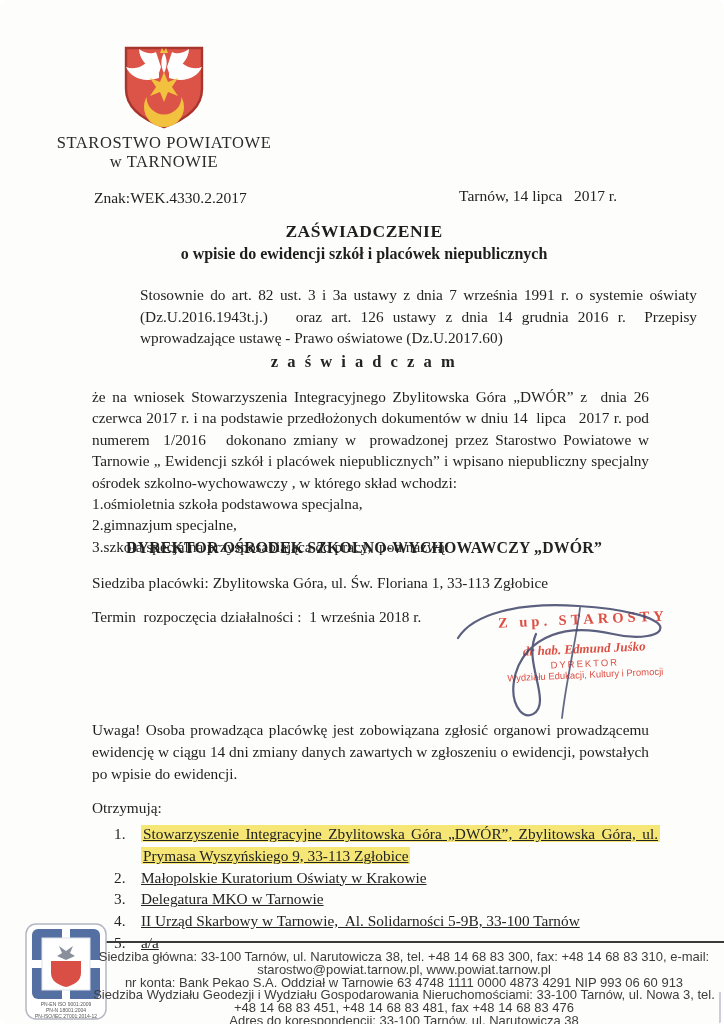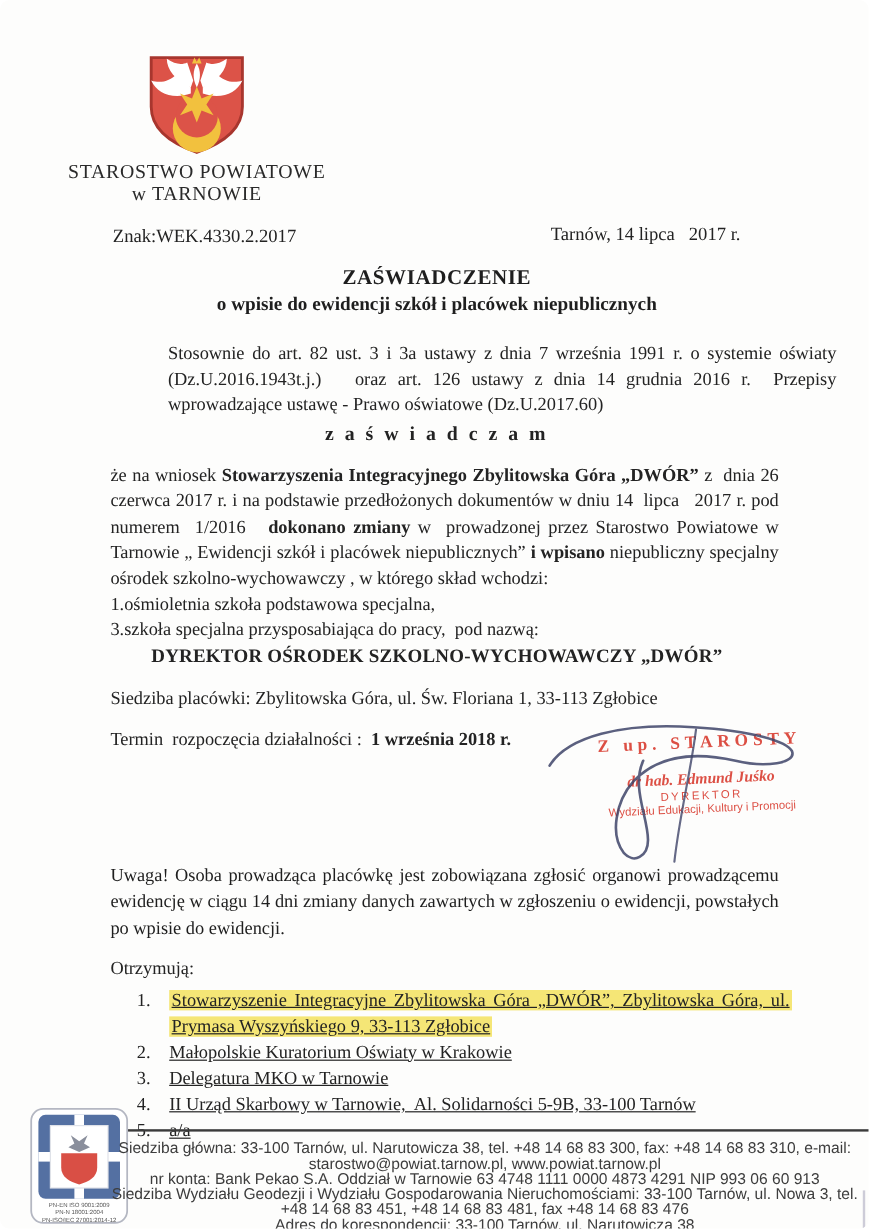--- a/index.html
+++ b/index.html
@@ -24,21 +24,21 @@
   .doc-title .t1 { font-size:17.5px; letter-spacing:0.5px; }
   .doc-title .t2 { font-size:16px; margin-top:3px; }
 
   .legal { left:92px; top:284px; width:557px; font-size:15.3px; line-height:21.6px; text-align:justify;margin-left:48px; }
 
   .certify { left:84px; top:352px; width:560px; text-align:center; font-weight:bold;
              font-size:16.5px; letter-spacing:2.5px; }
 
   .operative { left:92px; top:386px; width:557px; font-size:15.3px; line-height:21.4px; }
   .operative .just { text-align:justify; }
-  .b { font-weight:bold; }
+  .b { font-weight:normal; }
 
   .facility-name { left:84px; top:539px; width:560px; text-align:center;
                    font-weight:bold; font-size:15.8px; letter-spacing:0.2px; }
   .siedziba { left:92px; top:574px; font-size:15.3px; }
   .termin { left:92px; top:608px; font-size:15.3px; }
 
   
   .stamp { left:468px; top:611px; width:232px; text-align:center; color:#dc4f44;
            transform:rotate(-2.5deg); }
   .stamp .s1 { font-size:14.5px; font-weight:bold; letter-spacing:4px; }
@@ -101,20 +101,21 @@
     <div class="t2">o wpisie do ewidencji szkół i placówek niepublicznych</div>
   </div>
 
   <div class="abs legal">Stosownie do art. 82 ust. 3 i 3a ustawy z dnia 7 września 1991 r. o systemie oświaty (Dz.U.2016.1943t.j.)&nbsp;&nbsp; oraz art. 126 ustawy z dnia 14 grudnia 2016 r.&nbsp; Przepisy wprowadzające ustawę - Prawo oświatowe (Dz.U.2017.60)</div>
 
   <div class="abs certify">z a ś w i a d c z a m</div>
 
   <div class="abs operative">
     <div class="just"><span>że na wniosek </span><span class="b">Stowarzyszenia Integracyjnego Zbylitowska Góra „DWÓR”</span><span> z&nbsp; dnia 26 czerwca 2017 r. i na podstawie przedłożonych dokumentów w dniu 14&nbsp; lipca &nbsp; 2017 r. pod numerem&nbsp; 1/2016 &nbsp;&nbsp;</span><span class="b">dokonano zmiany</span><span> w &nbsp;prowadzonej przez Starostwo Powiatowe w Tarnowie „&nbsp;Ewidencji szkół i placówek niepublicznych”&nbsp;</span><span class="b">i wpisano</span><span> niepubliczny specjalny ośrodek szkolno-wychowawczy&nbsp;, w którego skład wchodzi:</span></div>
     <div>1.ośmioletnia szkoła podstawowa specjalna,</div>
+    <div>2.gimnazjum specjalne,</div>
     <div>3.szkoła specjalna przysposabiająca do pracy,&nbsp; pod nazwą:</div>
   </div>
 
   <div class="abs facility-name">DYREKTOR OŚRODEK SZKOLNO-WYCHOWAWCZY „DWÓR”</div>
   <div class="abs siedziba">Siedziba placówki: Zbylitowska Góra, ul. Św. Floriana 1, 33-113 Zgłobice</div>
   <div class="abs termin"><span>Termin&nbsp; rozpoczęcia działalności :&nbsp; </span><span class="b">1 września 2018 r.</span></div>
 
   <div class="abs stamp">
     <div class="s1">Z up. STAROSTY</div>
     <div class="s2">dr hab. Edmund Juśko</div>

